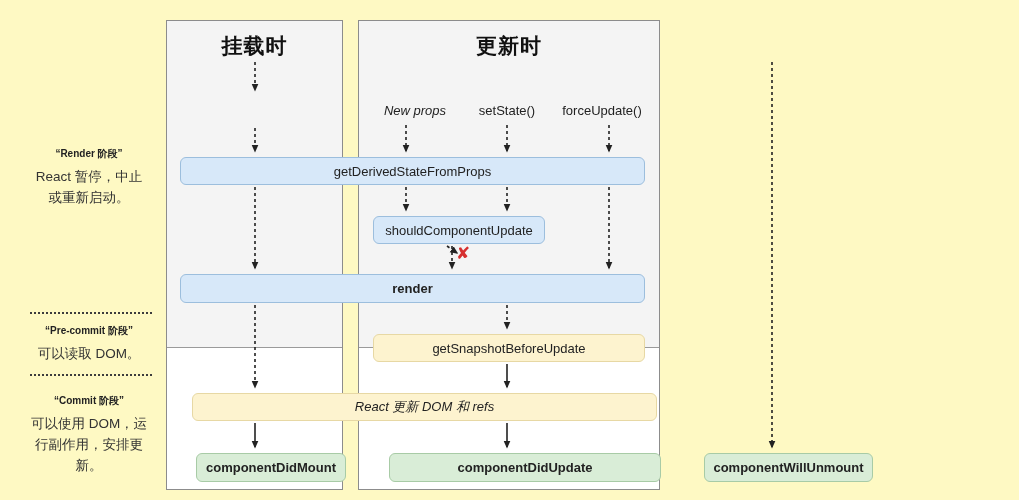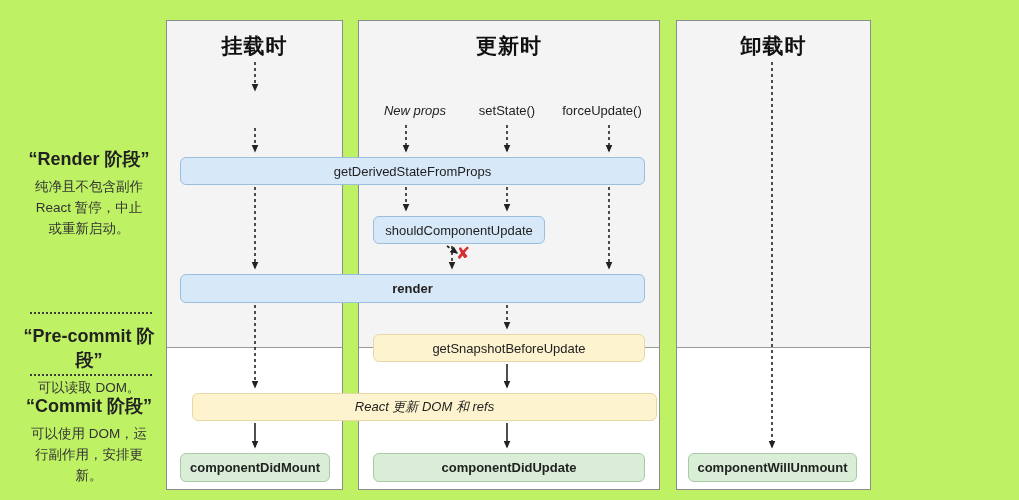--- a/index.html
+++ b/index.html
@@ -1,37 +1,37 @@
 <!DOCTYPE html>
 <html><head>
 <meta charset="utf-8">
 <style>
   html,body{margin:0;padding:0;background:#ffffff;}
   body{font-family:"Liberation Sans","DejaVu Sans",sans-serif;color:#1c1c1c;}
-  #canvas{position:relative;width:1019px;height:500px;background:#bef264;overflow:hidden;}
+  #canvas{position:relative;width:1019px;height:500px;background:#fef9c3;overflow:hidden;}
 
   
   .col{position:absolute;top:20px;height:470px;border:1px solid #8c8c8c;background:#ffffff;box-sizing:border-box;}
   .col .shade{position:absolute;left:0;right:0;top:0;height:326px;background:#f4f4f4;border-bottom:1px solid #9a9a9a;}
   .col-title{position:absolute;left:0;right:0;top:11px;text-align:center;font-size:21px;font-weight:600;letter-spacing:1px;color:#111;}
 
   
   .lbox{position:absolute;box-sizing:border-box;border-radius:6px;display:flex;align-items:center;justify-content:center;font-size:13px;color:#222;z-index:3;}
   .blue{background:#d7e8f9;border:1.5px solid #9cbedd;}
   .yellow{background:#fdf3cf;border:1.5px solid #e7d8a4;}
-  .green{background:#d9edd7;border:1.5px solid #a8cba6;}
+  .green{background:#d9edd7;border:1.5px solid #a8cba6;margin-left:16px;}
   .bold{font-weight:bold;}
   .ital{font-style:italic;}
 
   
   .trigger{position:absolute;top:103px;font-size:13px;color:#222;text-align:center;z-index:3;}
 
   
   .side{position:absolute;text-align:center;color:#333;z-index:2;}
-  .side h3{margin:0 0 5px 0;font-size:18px;font-weight:bold;color:#222;}
+  .side h3{margin:0 0 5px 0;font-size:10px;font-weight:bold;color:#222;}
   .side .ln{font-size:13.5px;line-height:21px;}
   .dotline{position:absolute;left:30px;width:122px;border-top:2px dotted #3c3c3c;height:0;z-index:2;}
 
   
   #no-render-x{position:absolute;left:456px;top:245px;font-size:17px;font-weight:bold;color:#d62f2f;z-index:4;line-height:1;}
 
   svg#arrows{position:absolute;left:0;top:0;z-index:2;pointer-events:none;}
 </style>
 </head>
 <body>
@@ -39,43 +39,38 @@
 <div id="canvas">
 
   <div class="col" style="left:166px;width:177px;">
     <div class="shade"></div>
     <div class="col-title">挂载时</div>
   </div>
   <div class="col" style="left:358px;width:302px;">
     <div class="shade"></div>
     <div class="col-title">更新时</div>
   </div>
-  <div class="col" style="left:676px;width:195px;">
-    <div class="shade"></div>
-    <div class="col-title">卸载时</div>
-  </div>
 
   <div class="trigger ital" style="left:370px;width:90px;">New props</div>
   <div class="trigger" style="left:462px;width:90px;">setState()</div>
   <div class="trigger" style="left:555px;width:94px;">forceUpdate()</div>
 
   <div class="lbox blue" style="left:180px;top:157px;width:465px;height:28px;">getDerivedStateFromProps</div>
   <div class="lbox blue" style="left:373px;top:216px;width:172px;height:28px;">shouldComponentUpdate</div>
   <div class="lbox yellow" style="left:373px;top:334px;width:272px;height:28px;">getSnapshotBeforeUpdate</div>
   <div class="lbox blue bold" style="left:180px;top:274px;width:465px;height:29px;">render</div>
   <div class="lbox yellow ital" style="left:180px;top:393px;width:465px;height:28px;margin-left:12px;">React 更新 DOM 和 refs</div>
   <div class="lbox green bold" style="left:180px;top:453px;width:150px;height:29px;">componentDidMount</div>
   <div class="lbox green bold" style="left:373px;top:453px;width:272px;height:29px;">componentDidUpdate</div>
   <div class="lbox green bold" style="left:688px;top:453px;width:169px;height:29px;">componentWillUnmount</div>
 
   <div id="no-render-x">✘</div>
 
   <div class="side" style="left:18px;top:147px;width:142px;">
     <h3>“Render 阶段”</h3>
-    <div class="ln">纯净且不包含副作</div>
     <div class="ln">React 暂停，中止</div>
     <div class="ln">或重新启动。</div>
   </div>
 
   <div class="dotline" style="top:312px;"></div>
 
   <div class="side" style="left:18px;top:324px;width:142px;">
     <h3>“Pre-commit 阶段”</h3>
     <div class="ln">可以读取 DOM。</div>
   </div>

